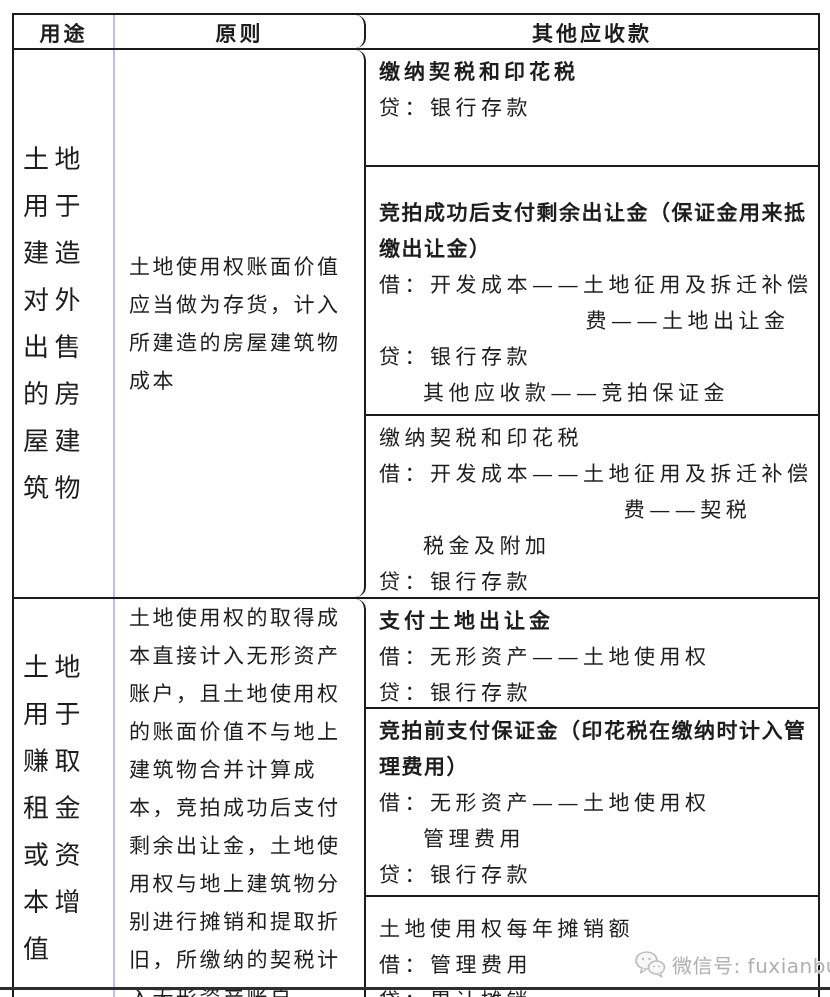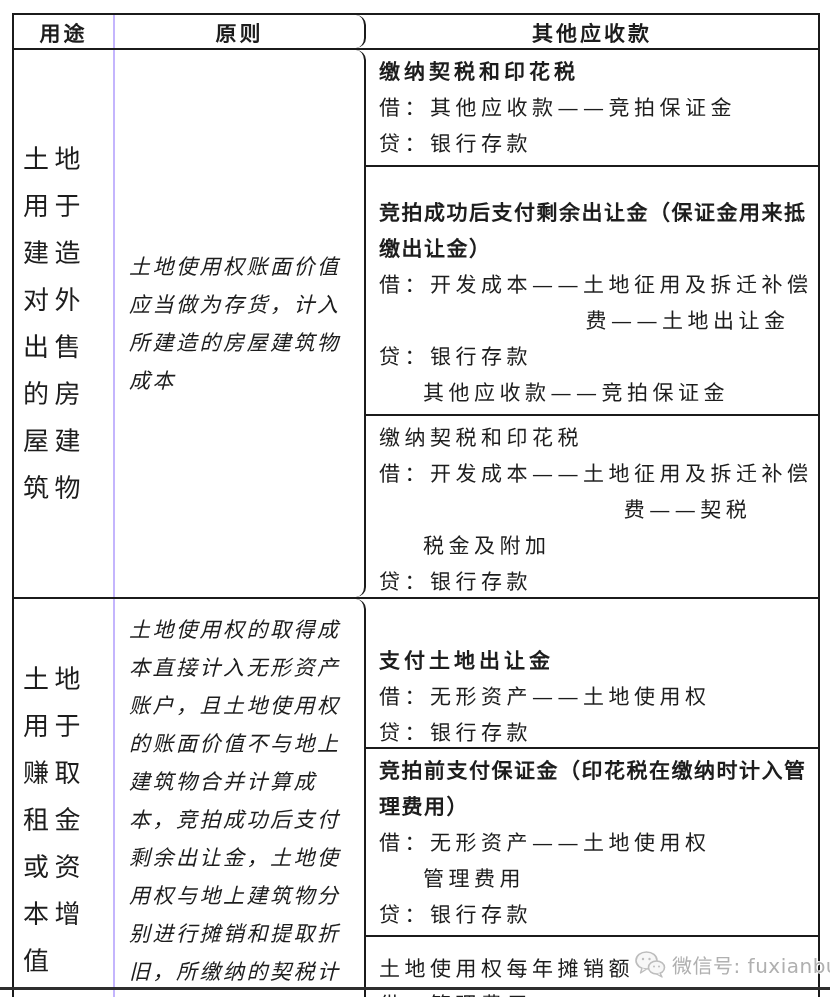--- a/index.html
+++ b/index.html
@@ -23,31 +23,31 @@
   .c3{flex:1;box-sizing:border-box;}
   .row{display:flex;}
   .row-sep{border-top:2px solid #1b1b1b;}
   .pcell{display:flex;align-items:center;}
   .purpose-text{
     font-size:26px;letter-spacing:5.5px;line-height:47px;
     padding:0 6px 0 9px;word-break:normal;
   }
   .principle-text{
     font-size:21px;letter-spacing:2.5px;line-height:38px;
-    padding:0 1px 0 14px;word-break:normal;font-style:italic;
+    padding:0 1px 0 14px;word-break:normal;
   }
   .entry{
     box-sizing:border-box;padding:4px 2px 0 13px;
     font-size:21px;letter-spacing:4.5px;line-height:36px;
   }
   .entry.sep{border-bottom:2px solid #1b1b1b;}
   .e-a{height:117px;}
   .e-b{height:225px;margin-top:24px;}
   .e-c{height:181px;}
-  .e-d{height:110px;margin-top:40px;}
+  .e-d{height:110px;}
   .e-e{height:188px;}
   .e-f{height:104px;padding-top:14px;}
   .etitle{font-weight:bold;letter-spacing:4px;}
   .etitle.long{letter-spacing:1.5px;}
   .etitle.plain{font-weight:normal;letter-spacing:4.5px;}
   .ln{}
   .ind1{padding-left:44px;}
   .ind2{padding-left:180px;text-align:center;}
   .watermark{
     position:absolute;left:634px;top:944px;height:40px;
@@ -77,21 +77,20 @@
     <div class="c1 pcell">
       <div class="purpose-text">土地用于建造对外出售的房屋建筑物</div>
     </div>
     <div class="c2 pcell">
       <div class="principle-text">土地使用权账面价值应当做为存货，计入所建造的房屋建筑物成本</div>
     </div>
     <div class="c3">
 
       <div class="entry e-a sep">
         <div class="etitle">缴纳契税和印花税</div>
-        <div class="ln">借：其他应收款——竞拍保证金</div>
         <div class="ln">贷：银行存款</div>
       </div>
 
       <div class="entry e-b sep">
         <div class="etitle long">竞拍成功后支付剩余出让金（保证金用来抵缴出让金）</div>
         <div class="ln">借：开发成本——土地征用及拆迁补偿</div>
         <div class="ln ind2">费——土地出让金</div>
         <div class="ln">贷：银行存款</div>
         <div class="ln ind1">其他应收款——竞拍保证金</div>
       </div>

